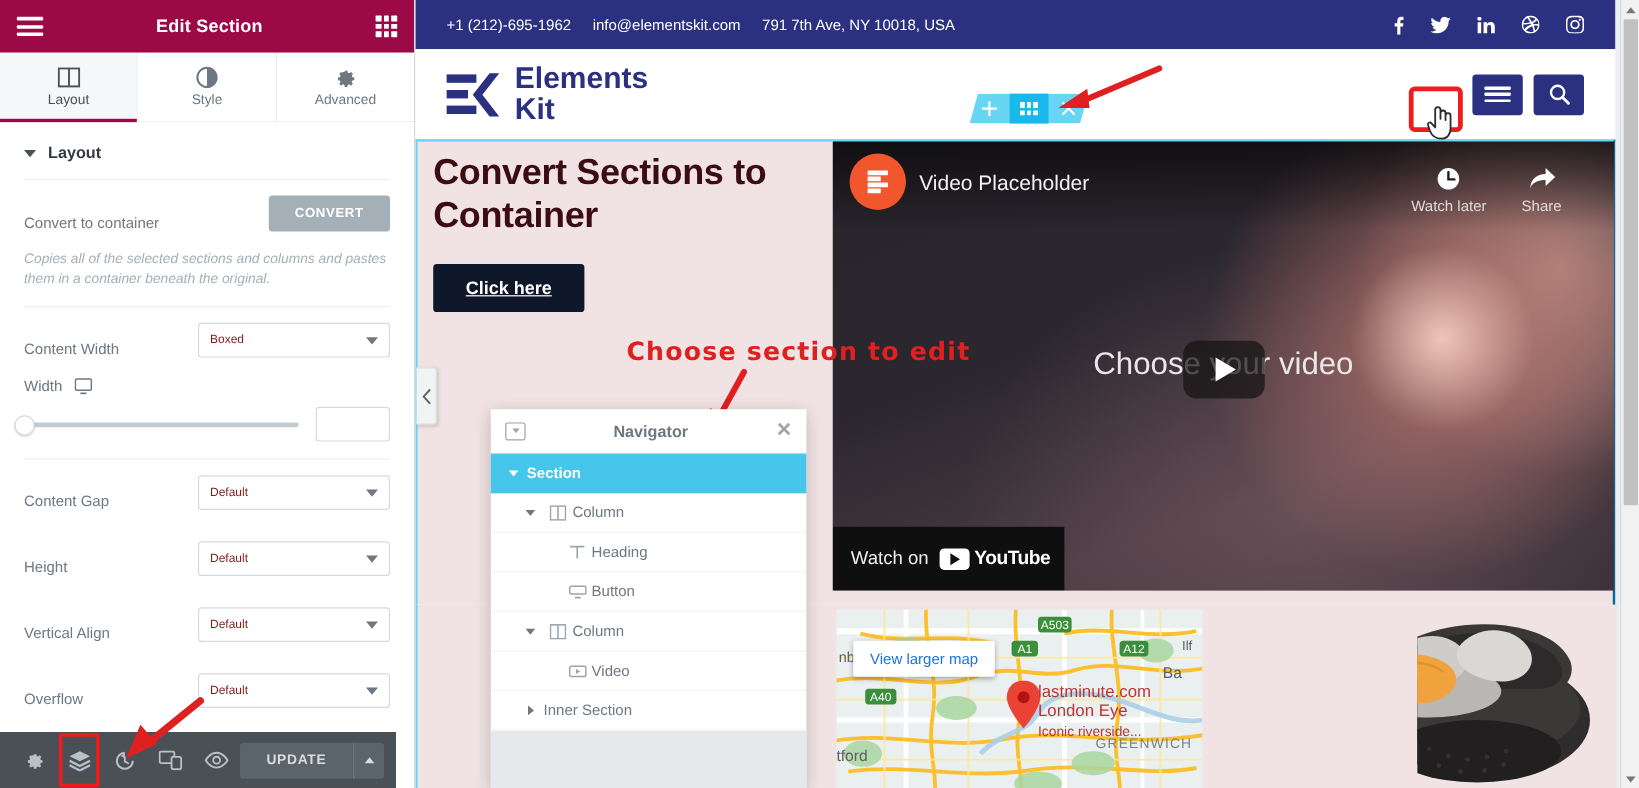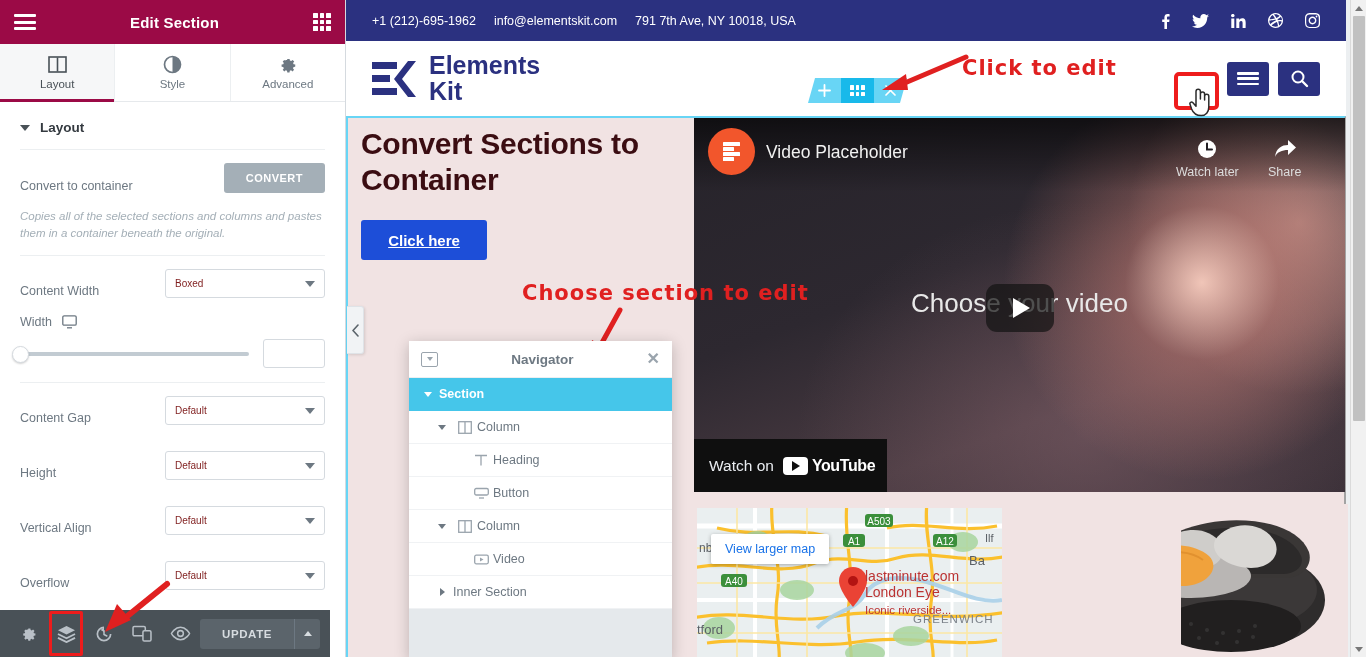--- a/index.html
+++ b/index.html
@@ -86,23 +86,23 @@
   .sec-handle .hcell { width:33px; height:25px; background:#68d5f5; display:flex; align-items:center; justify-content:center; color:#fff; font-size:15px; cursor:pointer; }
   .sec-handle .hcell.left { clip-path: polygon(7px 0,100% 0,100% 100%,0 100%); }
   .sec-handle .hcell.right { clip-path: polygon(0 0,100% 0,calc(100% - 7px) 100%,0 100%); }
   .sec-handle .hcell.mid { background:#18b9ea; }
   .sec-handle .dots { width:15px; height:11px; display:grid; grid-template-columns:repeat(3,1fr); grid-template-rows:repeat(2,1fr); gap:2px; }
   .sec-handle .dots i { background:#fff; border-radius:.5px; }
   .handle-box { position:absolute; left:828px; top:72px; width:45px; height:38px; border:4px solid #ee1c1c; border-radius:5px; z-index:30; }
 
   .cursor { position:absolute; left:843px; top:85px; z-index:32; }
 
-  .hero { position:absolute; left:0; top:116px; width:1000px; height:388px; background:#f1e3e3; border-top:2px solid #68d5f5; border-left:2px solid #68d5f5; border-right:2px solid #a3a3a3; }
+  .hero { position:absolute; left:0; top:116px; width:1000px; height:388px; background:#f1e3e3; border-top:2px solid #68d5f5; border-left:2px solid #68d5f5; border-right:2px solid #0369a1; }
   .hero h1 { position:absolute; left:13px; top:8px; width:330px; font-size:30px; line-height:1.2; color:#3b0d12; font-weight:700; letter-spacing:-.3px; }
-  .cta { position:absolute; left:13px; top:102px; width:126px; height:40px; background:#1d4ed8; border-radius:3px; display:flex; align-items:center; justify-content:center; cursor:pointer; }
+  .cta { position:absolute; left:13px; top:102px; width:126px; height:40px; background:#0f172a; border-radius:3px; display:flex; align-items:center; justify-content:center; cursor:pointer; }
   .cta span { color:#fff; font-size:15px; font-weight:700; text-decoration:underline; }
 
   .video { position:absolute; left:346px; top:0px; width:651px; height:374px; background:#201d22; overflow:hidden; }
   .vbgA { position:absolute; inset:0; background:
       radial-gradient(circle at 78% 44%, rgba(255,210,195,.90) 0%, rgba(210,130,120,.45) 14%, rgba(70,50,60,0) 36%),
       radial-gradient(circle at 93% 28%, rgba(255,190,175,.55) 0%, rgba(120,70,75,0) 26%),
       radial-gradient(ellipse at 60% 85%, rgba(150,110,120,.40) 0%, rgba(30,28,34,0) 52%),
       linear-gradient(160deg,#26232a 0%,#2d2830 40%,#4a3b42 70%,#3a3038 100%); }
   .vtop { position:absolute; left:0; top:0; right:0; height:74px; background:linear-gradient(#00000099,#00000000); }
   .vlogo { position:absolute; left:14px; top:10px; width:47px; height:47px; border-radius:50%; background:#f2562c; display:flex; align-items:center; justify-content:center; }
@@ -478,21 +478,20 @@
     <div class="nav-item">
       <span class="tw" style="margin-left:22px">
           <span class="caret-r"></span>
         </span>
       <span>Inner Section</span>
     </div>
 
     <div class="nav-foot"></div>
   </div>
 
-  <div class="anno anno-click">Click to edit</div>
   <svg class="arrow-svg" style="left:880px;top:52px" width="90" height="44" viewBox="0 0 90 44">
     <path d="M86 5 L20 33" stroke="#e02020" stroke-width="5" stroke-linecap="round" fill="none"></path>
     <path d="M2 38 L26 22 L28 38 Z" fill="#e02020"></path>
   </svg>
 
   <div class="anno anno-choose">Choose section to edit</div>
   <svg class="arrow-svg" style="left:572px;top:306px" width="60" height="66" viewBox="0 0 60 66">
     <path d="M48 4 L26 44" stroke="#e02020" stroke-width="5" stroke-linecap="round" fill="none"></path>
     <path d="M16 62 L20 34 L34 42 Z" fill="#e02020"></path>
   </svg>

